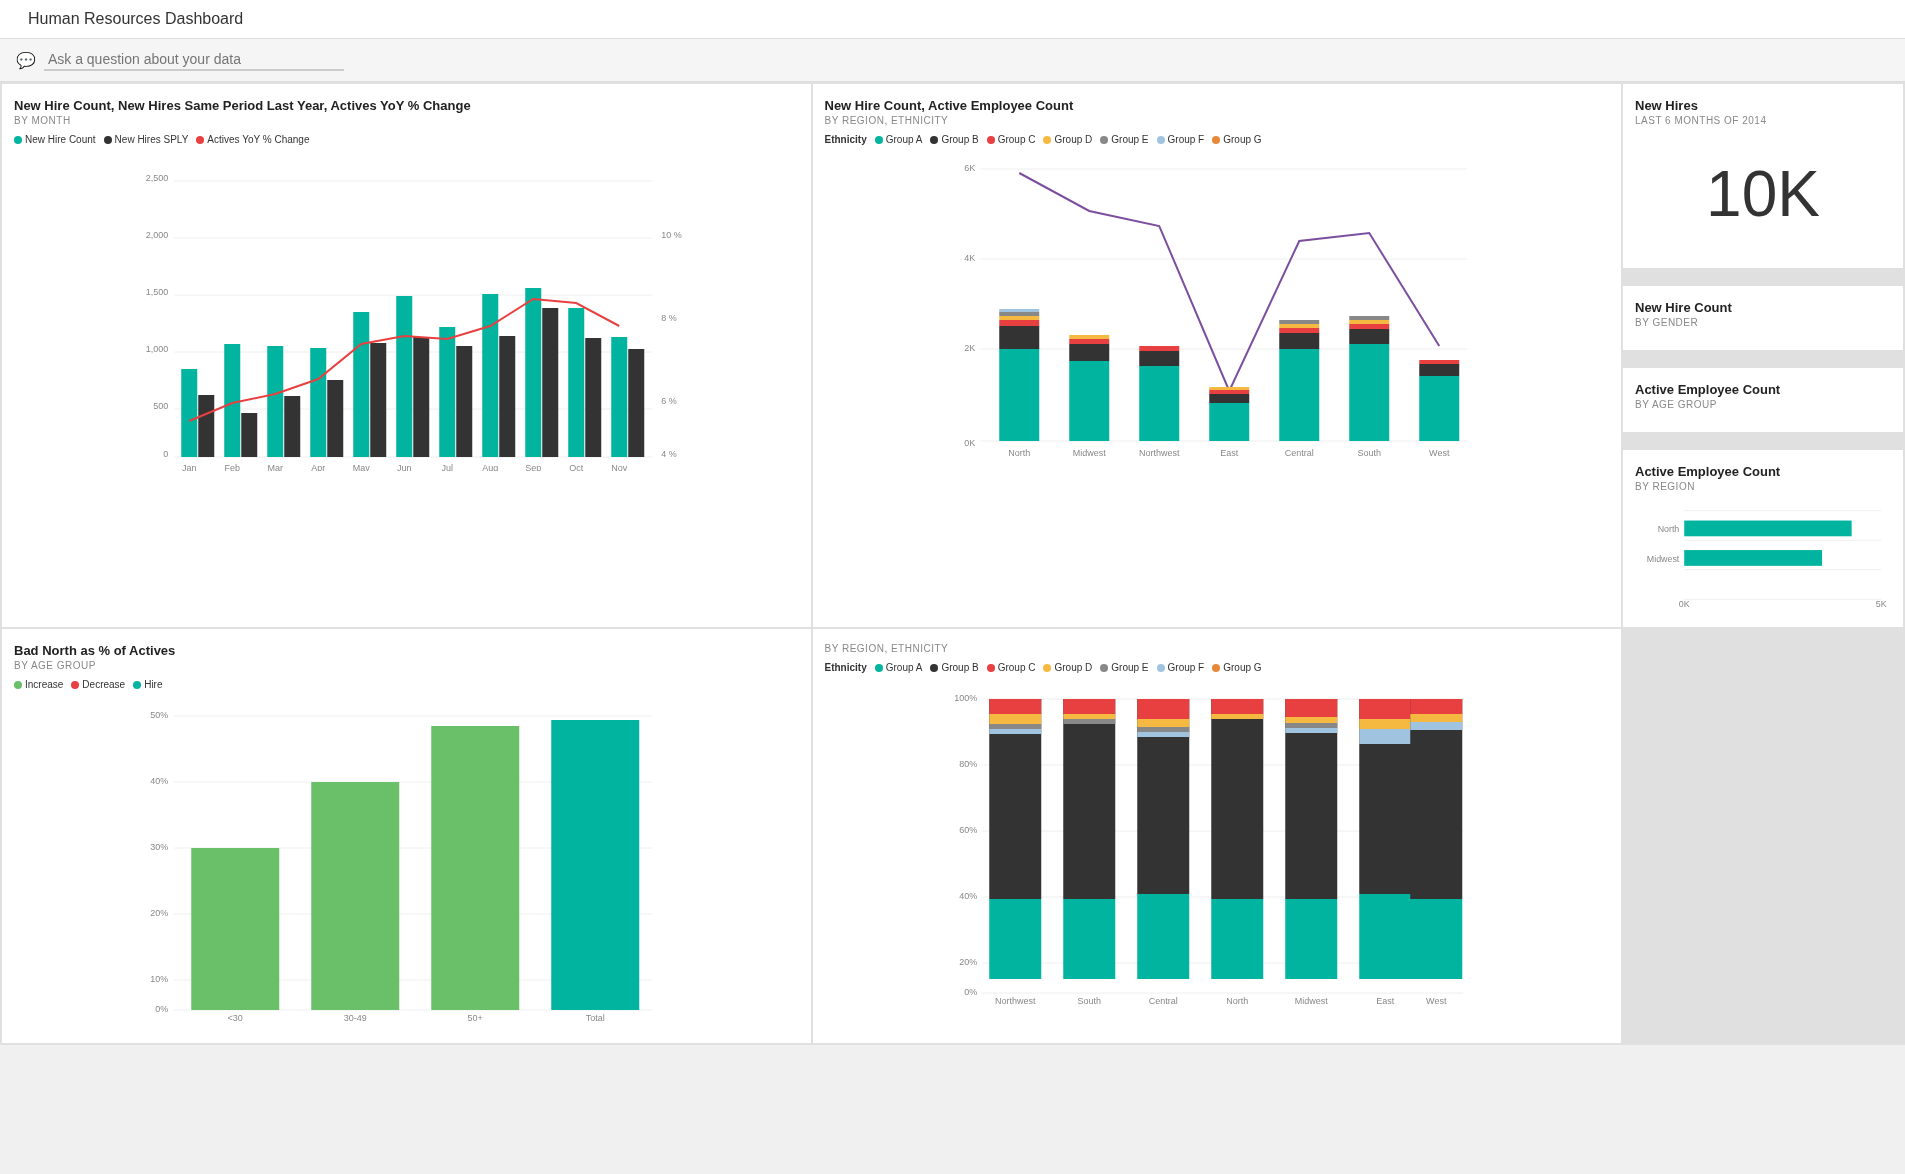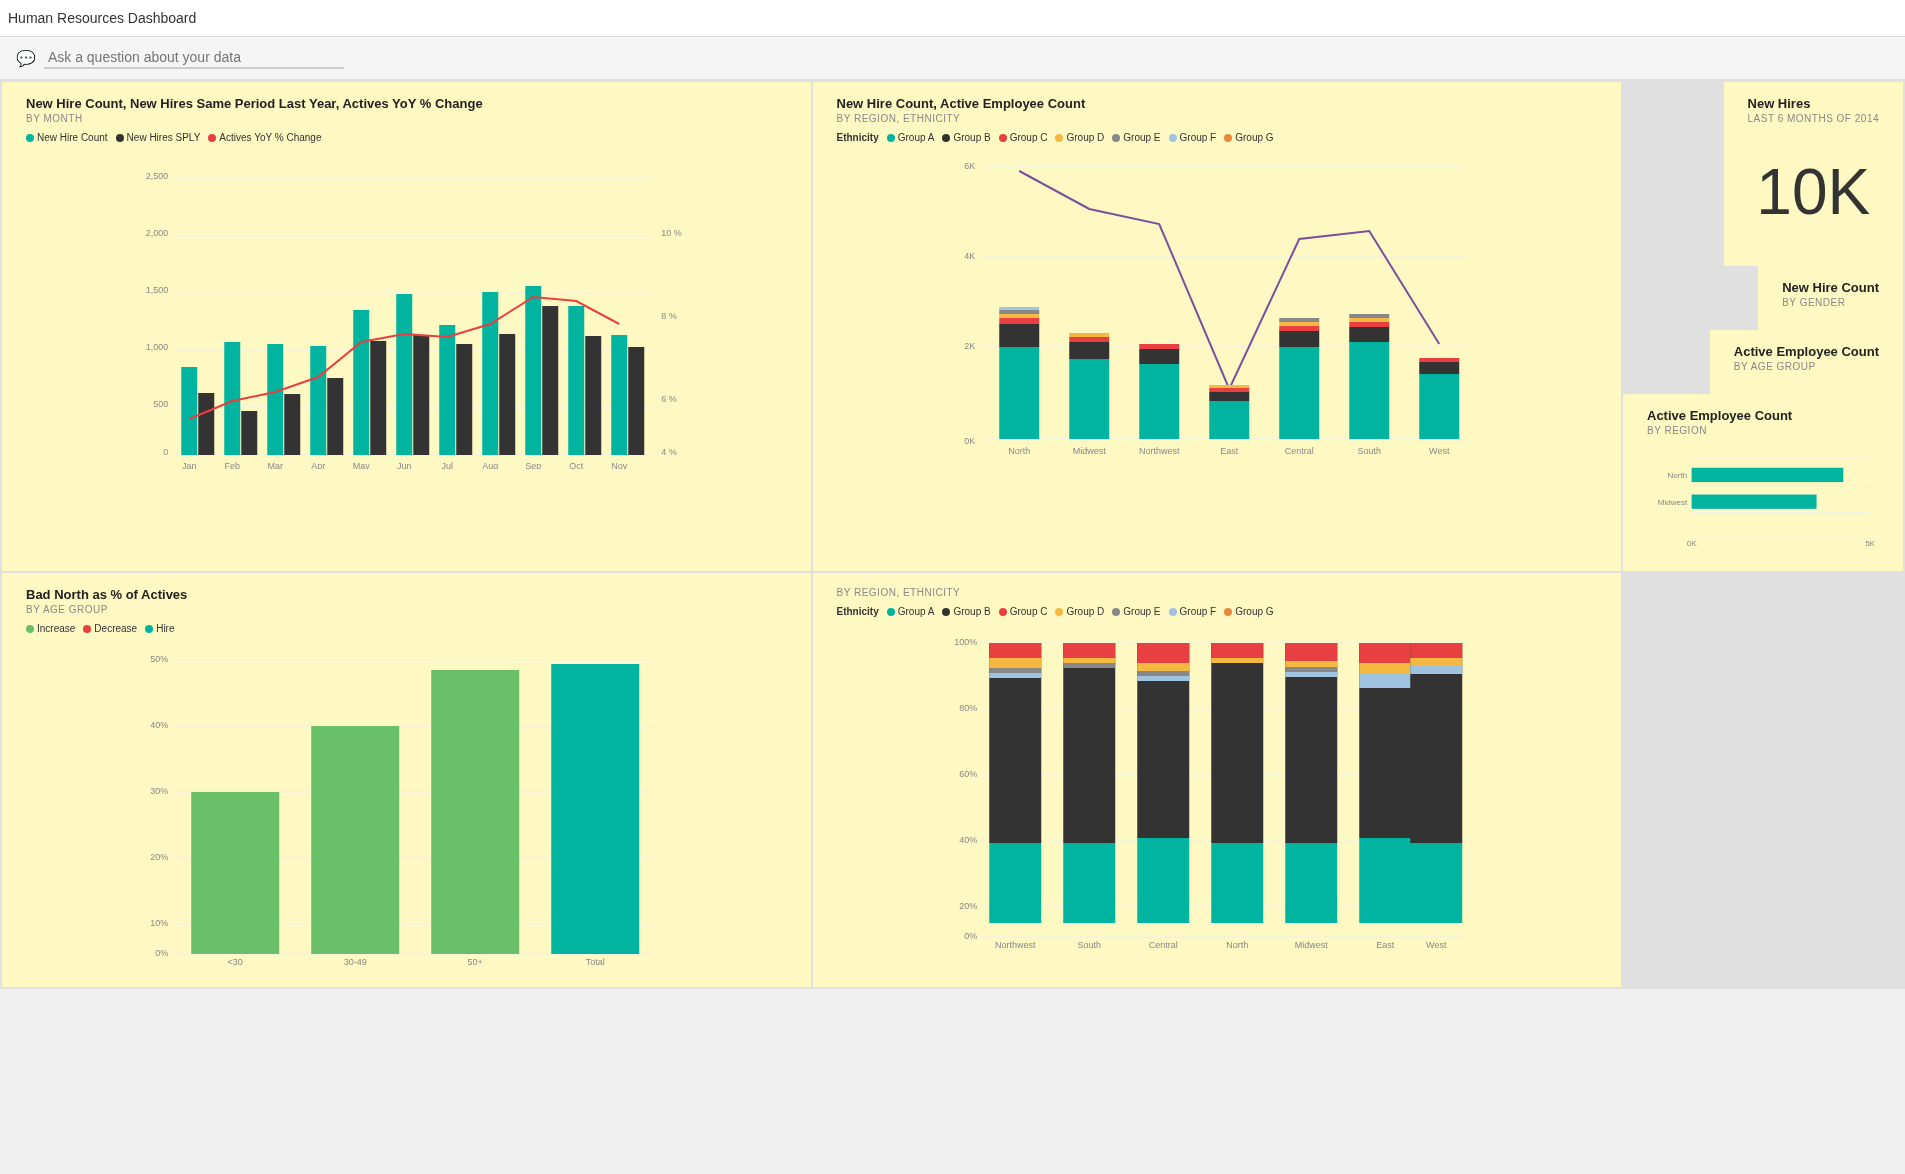--- a/index.html
+++ b/index.html
@@ -1,21 +1,21 @@
 <!DOCTYPE html>
 <html><head>
   <meta charset="utf-8">
   <style>
     * { box-sizing: border-box; margin: 0; padding: 0; }
     body { font-family: 'Segoe UI', Arial, sans-serif; background: #f0f0f0; font-size: 12px; color: #333; }
     
     .top-bar {
       background: white;
-      padding: 10px 8px;
-      font-size: 14px;
+      padding: 10px 28px;
+      font-size: 16px;
       color: #333;
       border-bottom: 1px solid #ddd;
     }
     
     .qa-bar {
       background: #f5f5f5;
       padding: 10px 16px;
       border-bottom: 1px solid #ddd;
       display: flex;
       align-items: center;
@@ -36,22 +36,22 @@
     .dashboard {
       display: grid;
       grid-template-columns: 1fr 1fr 280px;
       grid-template-rows: auto auto;
       gap: 2px;
       padding: 2px;
       background: #e0e0e0;
     }
     
     .card {
-      background: #fef9c3;
-      padding: 14px 24px;
+      background: #ffffff;
+      padding: 14px 12px;
       position: relative;
     }
     
     .card-title {
       font-size: 13px;
       font-weight: 600;
       color: #222;
       margin-bottom: 2px;
     }
     .card-subtitle {
@@ -59,22 +59,21 @@
       color: #888;
       text-transform: uppercase;
       letter-spacing: 0.5px;
       margin-bottom: 8px;
     }
     
     
     .right-panel {
       display: flex;
       flex-direction: column;
-      gap: 0;
-      align-items: flex-end;
+      gap: 18px;
     }
     .right-panel .card { flex: 1; }
     
     
     .big-number {
       font-size: 64px;
       font-weight: 200;
       color: #333;
       display: flex;
       align-items: center;

